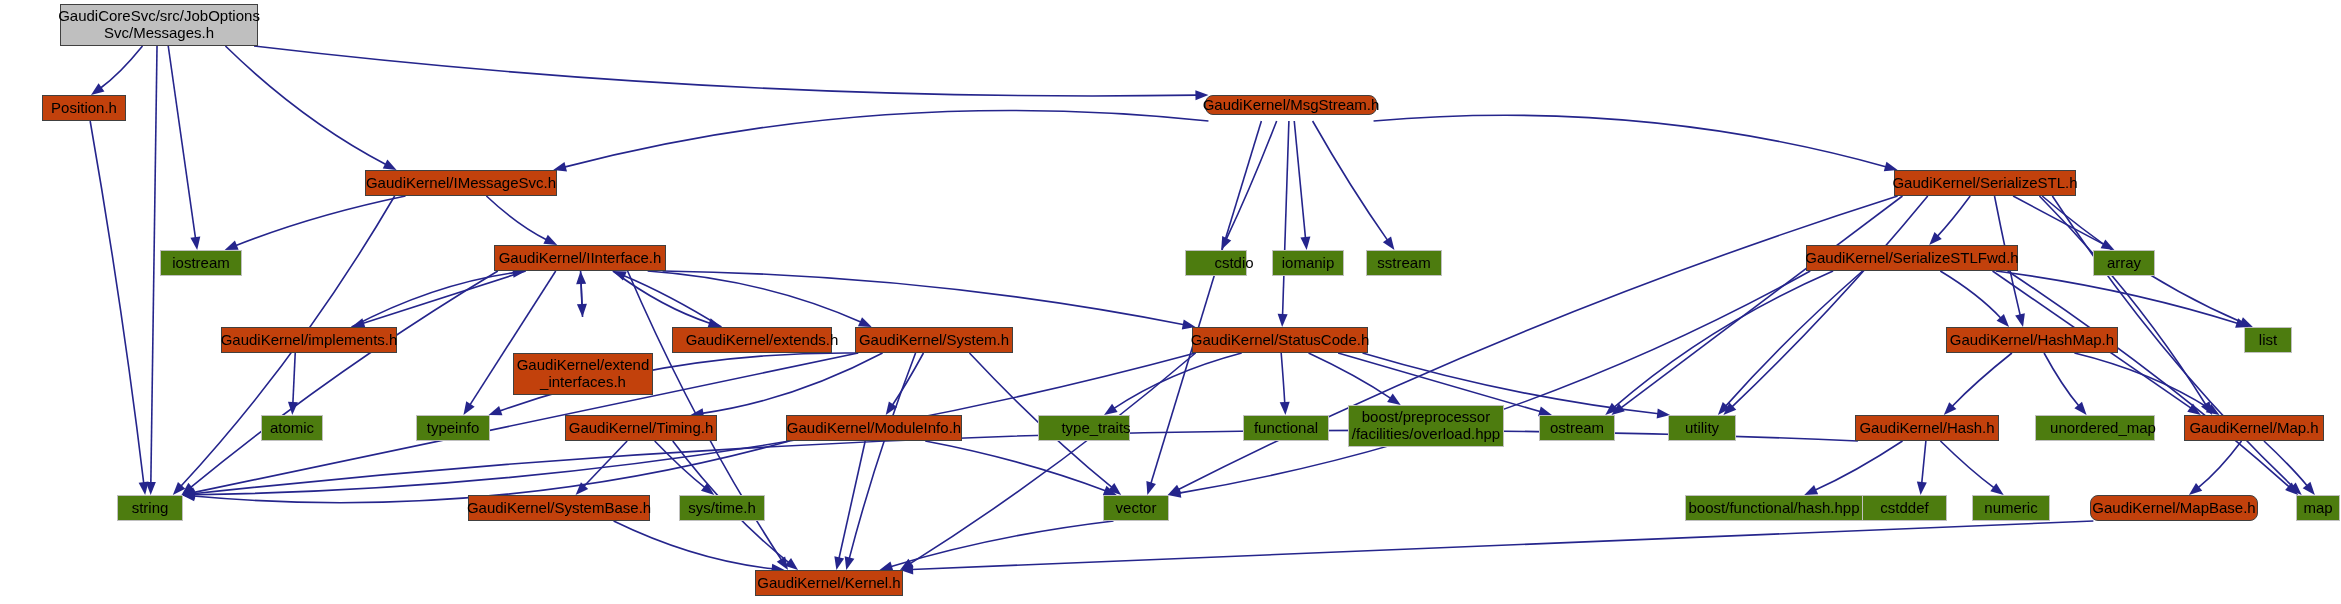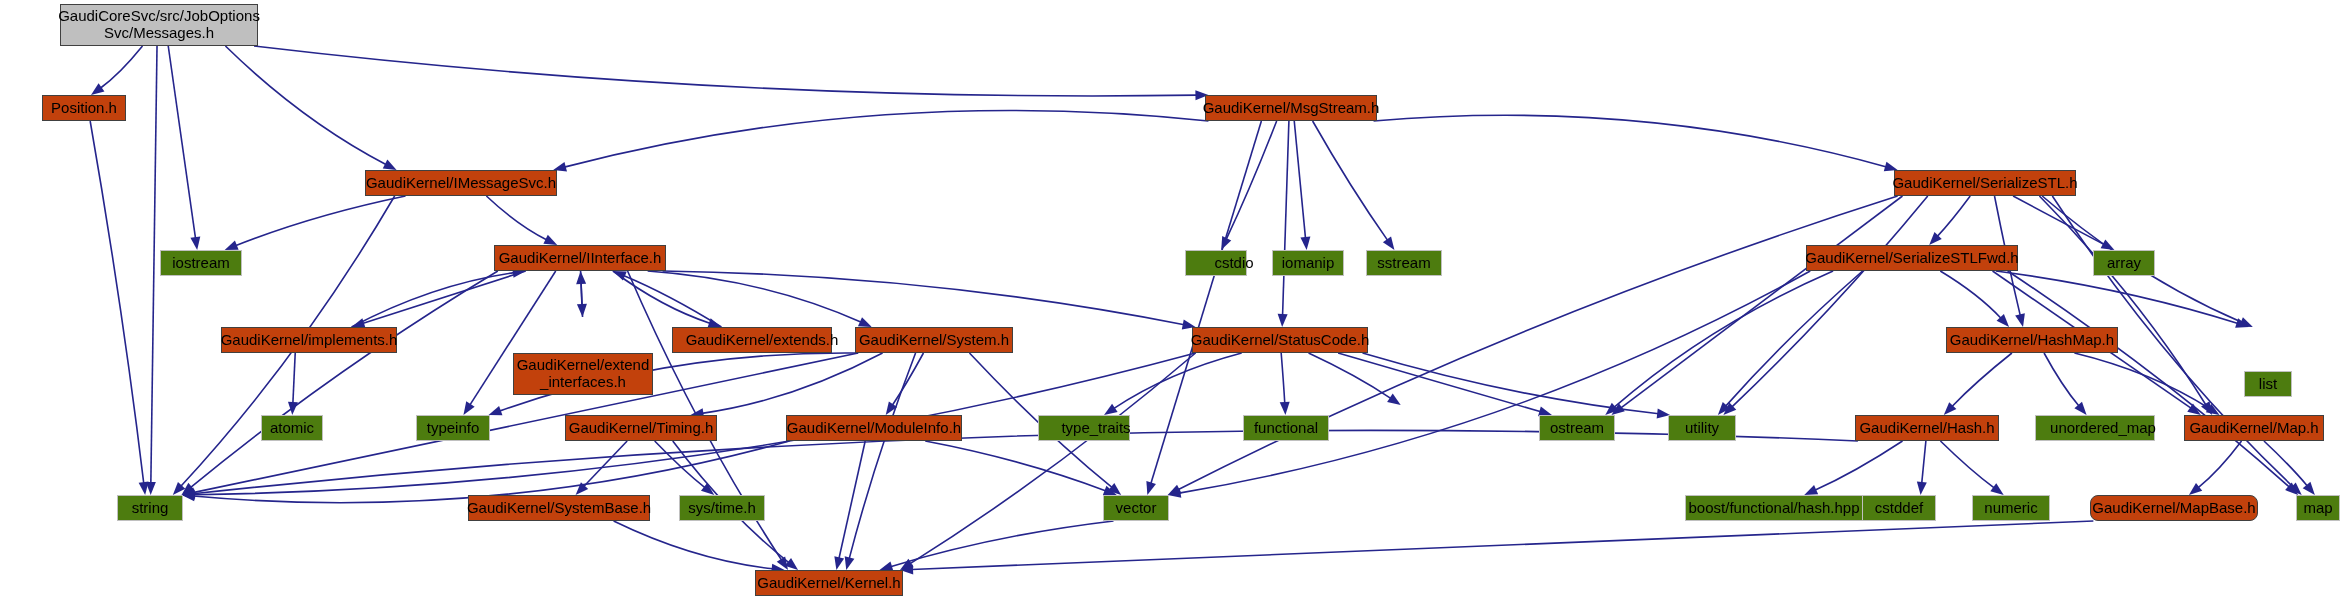--- a/index.html
+++ b/index.html
@@ -167,52 +167,54 @@
       <path d="M 2093.36 521 Q 1496.7 545.5 911.5303172794454 569.5281856109905" class="e"></path>
       <polygon points="900.04,570 913.2341910067686,574.4624347252264 912.8239176250212,564.4708544822303" class="ah"></polygon>
       <path d="M 1113.4866666666667 521 Q 994.3055644738618 535.0893314787556 890.4871249074006 566.6547014139121" class="e"></path>
       <polygon points="879.4844444444444,570 893.3767347878244,571.0021322344033 890.4677794955741,561.4345840057457" class="ah"></polygon>
       <path d="M 613.6 521 Q 694.8177941330074 560.4440245562395 773.1645901762419 568.7828713450518" class="e"></path>
       <polygon points="784.6,570 772.2022013535552,563.6521981188595 771.143828610122,573.5960327482143" class="ah"></polygon>
     </svg>
 <div class="node n-root" style="left: 60px; top: 4px; width: 198px; height: 42px;">GaudiCoreSvc/src/JobOptions
 Svc/Messages.h</div>
     <div class="node n-hdr" style="left: 42px; top: 95px; width: 84px; height: 26px;">Position.h</div>
-    <div class="node n-hdr" style="left: 1205px; top: 95px; width: 172px; height: 26px;">GaudiKernel/MsgStream.h</div>
+    <div class="node n-hdr" style="left: 1205px; top: 95px; width: 172px; height: 20px; border-radius: 8px;">GaudiKernel/MsgStream.h</div>
     <div class="node n-hdr" style="left: 365px; top: 170px; width: 192px; height: 26px;">GaudiKernel/IMessageSvc.h</div>
     <div class="node n-hdr" style="left: 1894px; top: 170px; width: 182px; height: 26px;">GaudiKernel/SerializeSTL.h</div>
     <div class="node n-sys" style="left: 1185px; top: 250px; width: 62px; height: 26px; padding-left: 36px;">cstdio</div>
     <div class="node n-sys" style="left: 1272px; top: 250px; width: 72px; height: 26px;">iomanip</div>
     <div class="node n-sys" style="left: 1366px; top: 250px; width: 76px; height: 26px;">sstream</div>
     <div class="node n-sys" style="left: 160px; top: 250px; width: 82px; height: 26px;">iostream</div>
     <div class="node n-hdr" style="left: 494px; top: 245px; width: 172px; height: 26px;">GaudiKernel/IInterface.h</div>
     <div class="node n-hdr" style="left: 1806px; top: 245px; width: 212px; height: 26px;">GaudiKernel/SerializeSTLFwd.h</div>
     <div class="node n-sys" style="left: 2093px; top: 250px; width: 62px; height: 26px;">array</div>
     <div class="node n-hdr" style="left: 208px; top: 327px; width: 176px; height: 26px; margin-left: 13px;">GaudiKernel/implements.h</div>
     <div class="node n-hdr" style="left: 513px; top: 317px; width: 140px; height: 42px; margin-top: 36px;">GaudiKernel/extend
 _interfaces.h</div>
     <div class="node n-hdr" style="left: 672px; top: 327px; width: 160px; height: 26px; padding-left: 20px;">GaudiKernel/extends.h</div>
     <div class="node n-hdr" style="left: 855px; top: 327px; width: 158px; height: 26px;">GaudiKernel/System.h</div>
     <div class="node n-hdr" style="left: 1192px; top: 327px; width: 176px; height: 26px;">GaudiKernel/StatusCode.h</div>
     <div class="node n-hdr" style="left: 1946px; top: 327px; width: 172px; height: 26px;">GaudiKernel/HashMap.h</div>
-    <div class="node n-sys" style="left: 2244px; top: 327px; width: 48px; height: 26px; margin-top: 44px;">list</div>
+    <div class="node n-sys" style="left: 2244px; top: 327px; width: 48px; height: 26px;">list</div>
     <div class="node n-sys" style="left: 261px; top: 415px; width: 62px; height: 26px;">atomic</div>
     <div class="node n-sys" style="left: 416px; top: 415px; width: 74px; height: 26px;">typeinfo</div>
     <div class="node n-hdr" style="left: 565px; top: 415px; width: 152px; height: 26px;">GaudiKernel/Timing.h</div>
     <div class="node n-hdr" style="left: 786px; top: 415px; width: 176px; height: 26px;">GaudiKernel/ModuleInfo.h</div>
     <div class="node n-sys" style="left: 1038px; top: 415px; width: 92px; height: 26px; padding-left: 24px;">type_traits</div>
     <div class="node n-sys" style="left: 1243px; top: 415px; width: 86px; height: 26px;">functional</div>
+    <div class="node n-sys" style="left: 1348px; top: 405px; width: 156px; height: 42px;">boost/preprocessor
+/facilities/overload.hpp</div>
     <div class="node n-sys" style="left: 1539px; top: 415px; width: 76px; height: 26px;">ostream</div>
     <div class="node n-sys" style="left: 1668px; top: 415px; width: 68px; height: 26px;">utility</div>
     <div class="node n-hdr" style="left: 1855px; top: 415px; width: 144px; height: 26px;">GaudiKernel/Hash.h</div>
     <div class="node n-sys" style="left: 2035px; top: 415px; width: 120px; height: 26px; padding-left: 16px;">unordered_map</div>
     <div class="node n-hdr" style="left: 2184px; top: 415px; width: 140px; height: 26px;">GaudiKernel/Map.h</div>
     <div class="node n-hdr" style="left: 468px; top: 495px; width: 182px; height: 26px;">GaudiKernel/SystemBase.h</div>
     <div class="node n-sys" style="left: 679px; top: 495px; width: 86px; height: 26px;">sys/time.h</div>
     <div class="node n-sys" style="left: 117px; top: 495px; width: 66px; height: 26px;">string</div>
     <div class="node n-sys" style="left: 1103px; top: 495px; width: 66px; height: 26px;">vector</div>
     <div class="node n-sys" style="left: 1685px; top: 495px; width: 178px; height: 26px;">boost/functional/hash.hpp</div>
-    <div class="node n-sys" style="left: 1862px; top: 495px; width: 74px; height: 26px;">cstddef</div>
+    <div class="node n-sys" style="left: 1862px; top: 495px; width: 85px; height: 26px;">cstddef</div>
     <div class="node n-sys" style="left: 1972px; top: 495px; width: 78px; height: 26px;">numeric</div>
     <div class="node n-hdr" style="left: 2090px; top: 495px; width: 168px; height: 26px; border-radius: 8px;">GaudiKernel/MapBase.h</div>
     <div class="node n-sys" style="left: 2296px; top: 495px; width: 44px; height: 26px;">map</div>
     <div class="node n-hdr" style="left: 755px; top: 570px; width: 148px; height: 26px;">GaudiKernel/Kernel.h</div>
   </div>
 
 </body></html>

